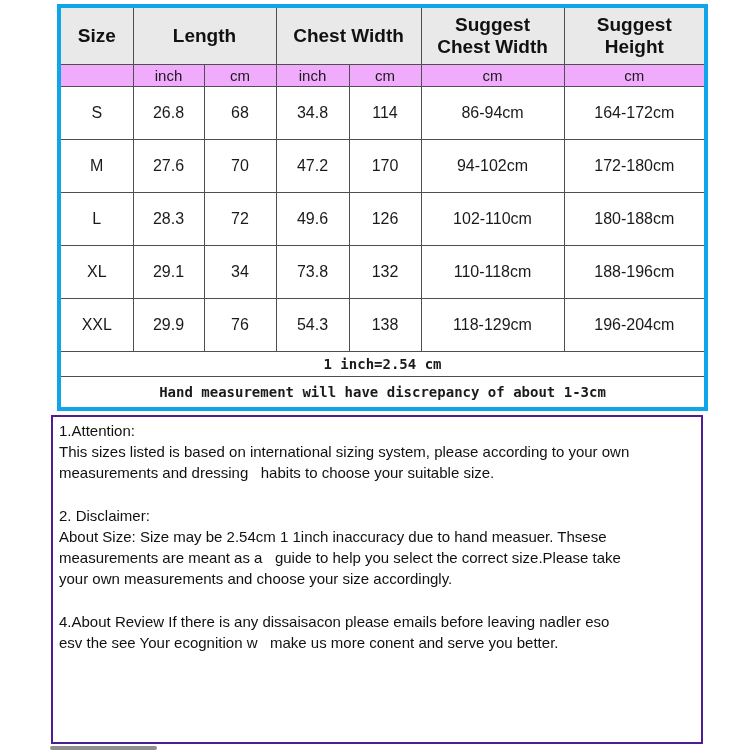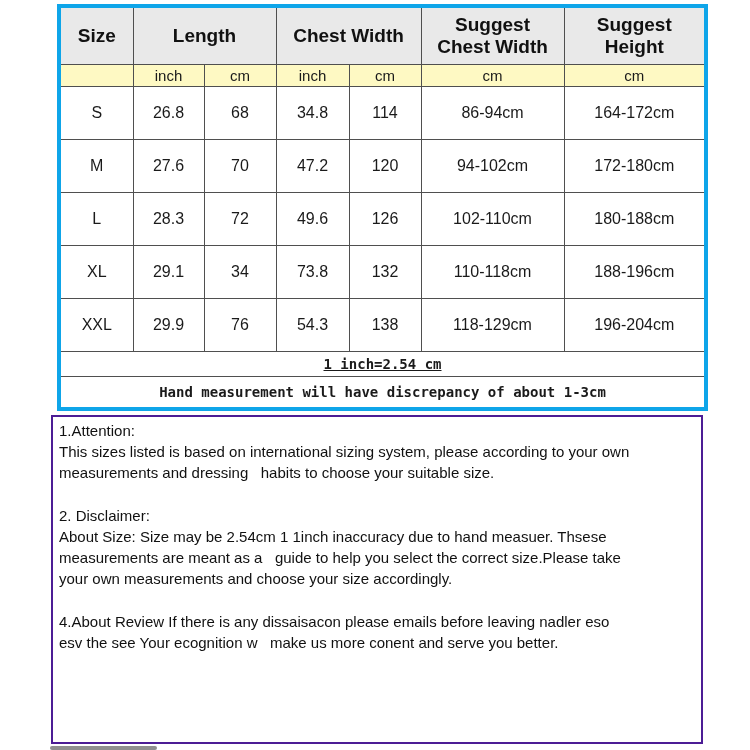--- a/index.html
+++ b/index.html
@@ -37,36 +37,36 @@
   }
   .size-table tr.head th {
     background: #e9e9e9;
     font-size: 19px;
     font-weight: bold;
     height: 56px;
     line-height: 22px;
     color: #111;
   }
   .size-table tr.sub td {
-    background: #fef9c3;
+    background: #f0abfc;
     font-size: 15px;
     height: 21px;
   }
   .size-table tr.data td {
     background: #ffffff;
     font-size: 16px;
     height: 52px;
   }
   .size-table tr.note td {
     background: #ffffff;
     font-family: "DejaVu Sans Mono", monospace;
     font-weight: bold;
     font-size: 14px;
   }
-  .size-table tr.note-inch td { height: 24px; text-decoration: underline; }
+  .size-table tr.note-inch td { height: 24px; }
   .size-table tr.note-hand td { height: 30px; }
 
   
   .info-box {
     position: absolute;
     left: 51px;
     top: 415px;
     width: 652px;
     height: 329px;
     box-sizing: border-box;
@@ -134,21 +134,21 @@
       <td>34.8</td>
       <td>114</td>
       <td>86-94cm</td>
       <td>164-172cm</td>
     </tr>
     <tr class="data">
       <td>M</td>
       <td>27.6</td>
       <td>70</td>
       <td>47.2</td>
-      <td>120</td>
+      <td>170</td>
       <td>94-102cm</td>
       <td>172-180cm</td>
     </tr>
     <tr class="data">
       <td>L</td>
       <td>28.3</td>
       <td>72</td>
       <td>49.6</td>
       <td>126</td>
       <td>102-110cm</td>

